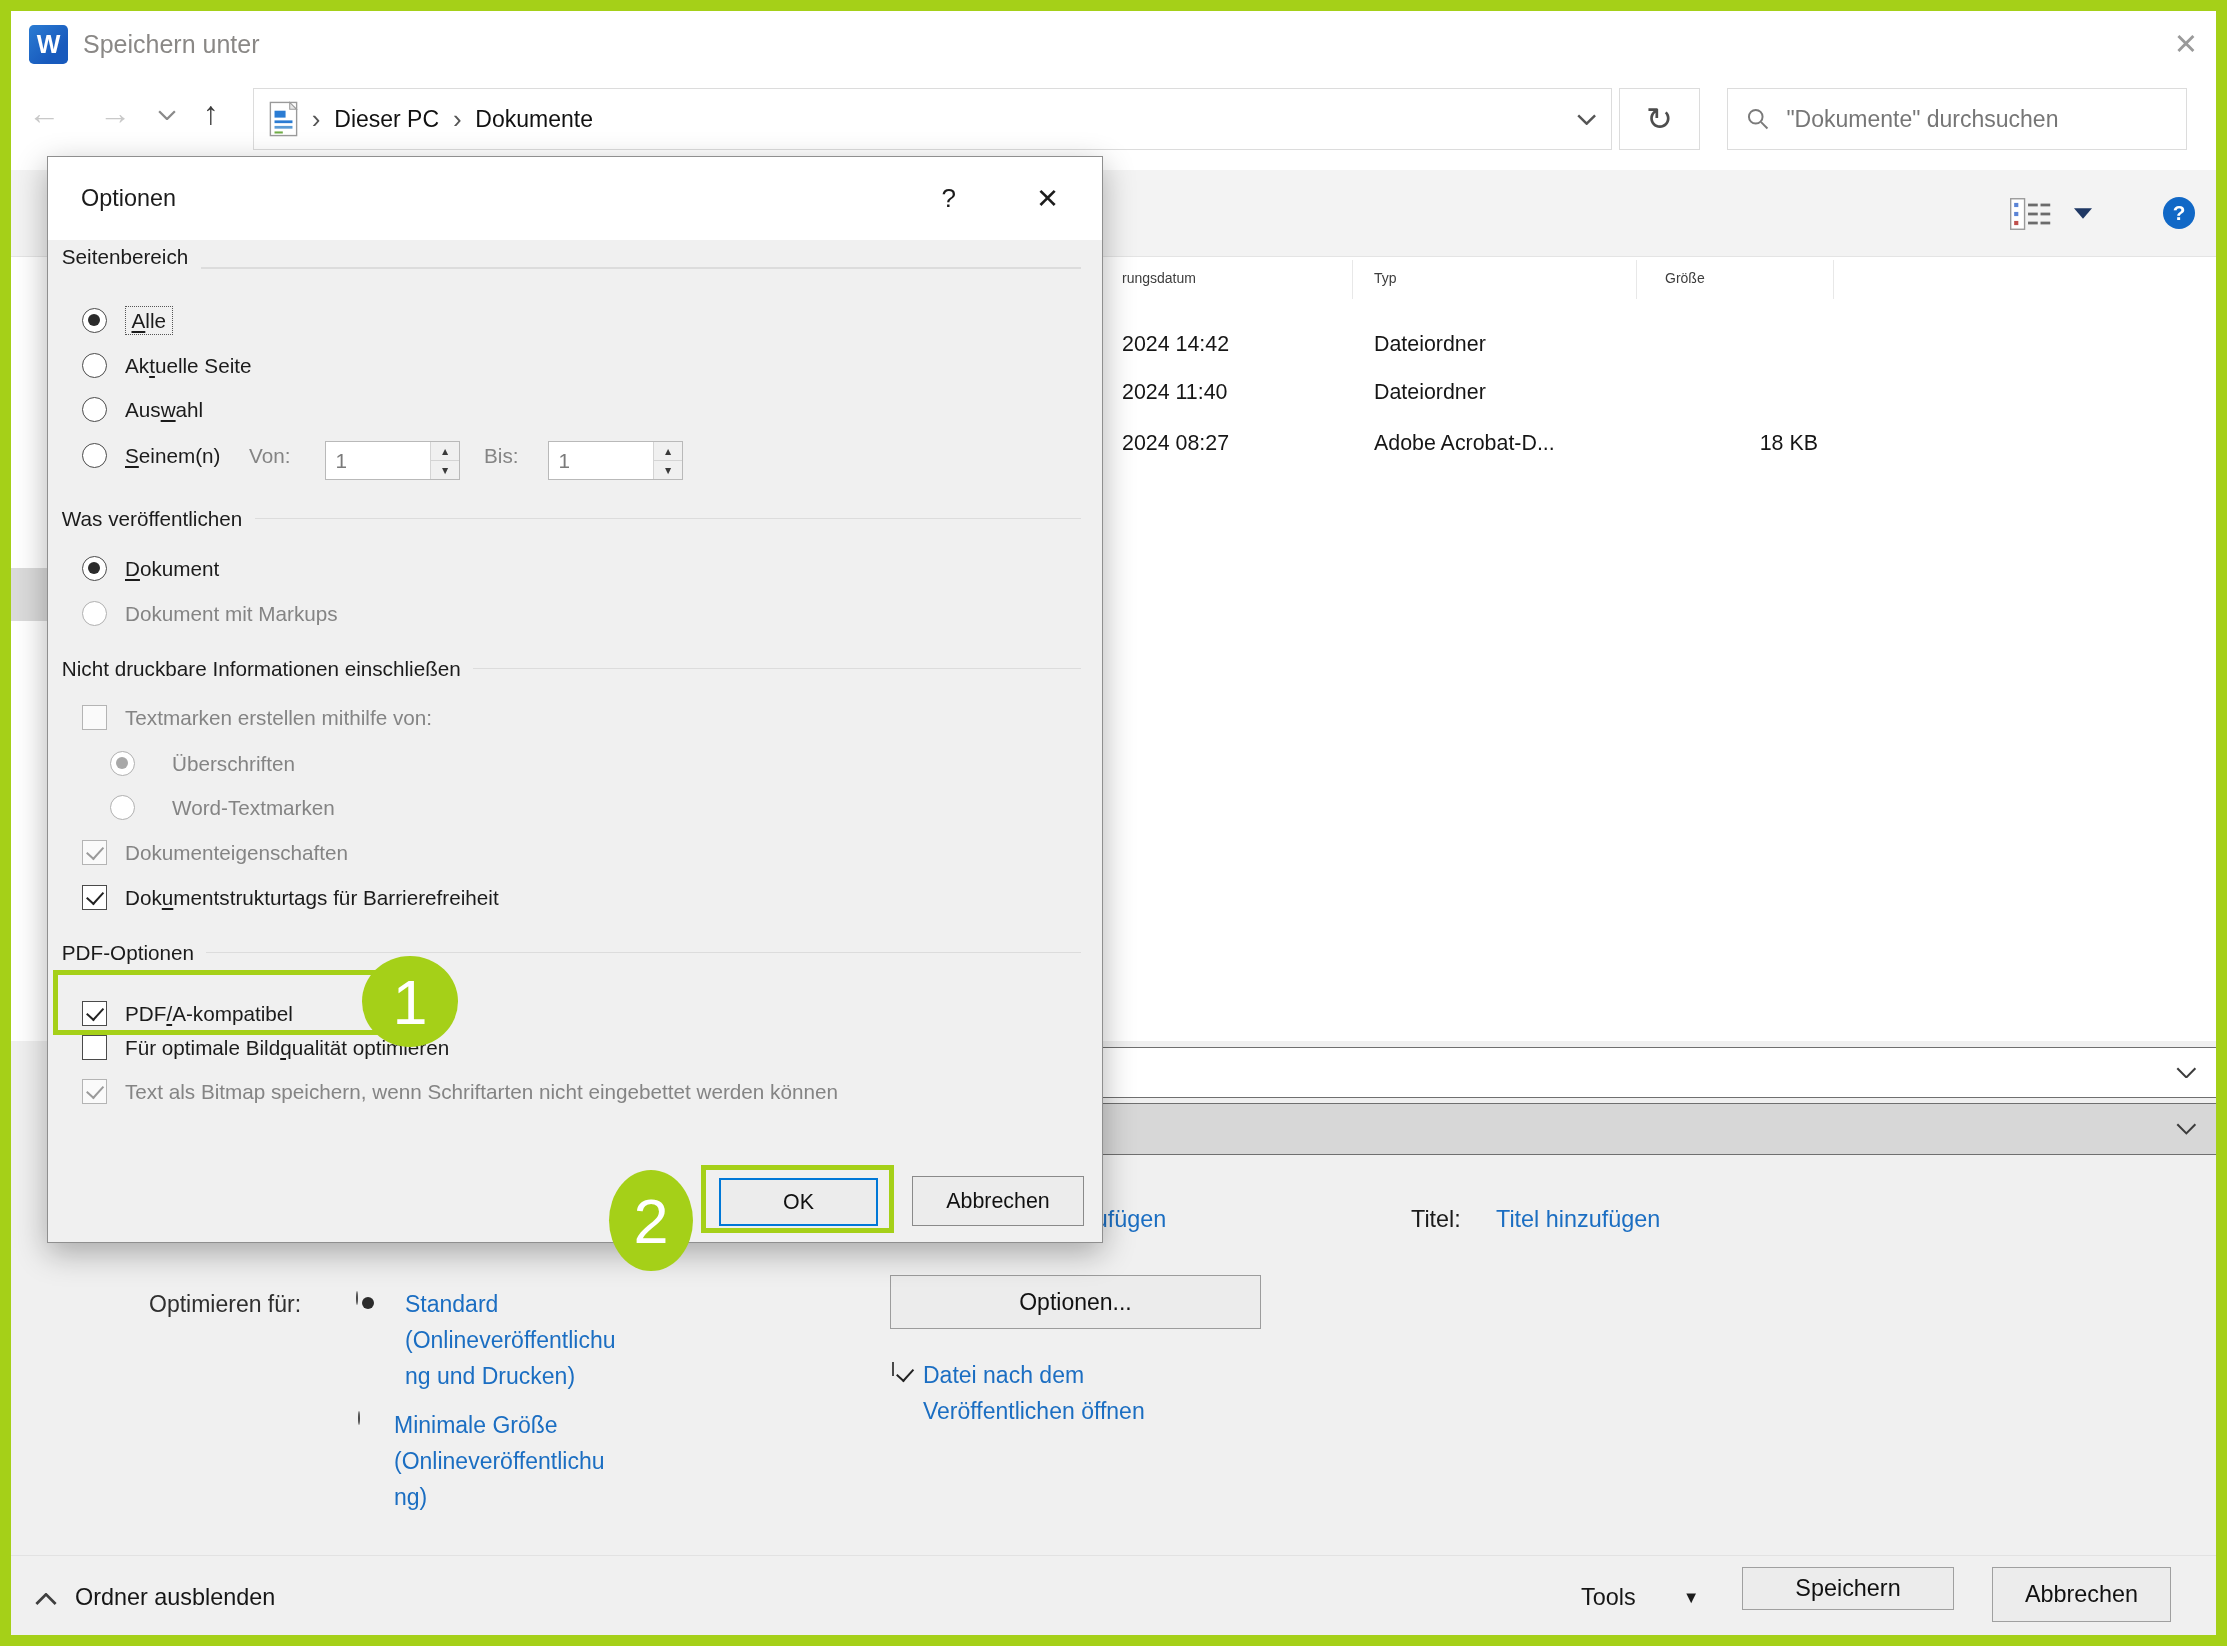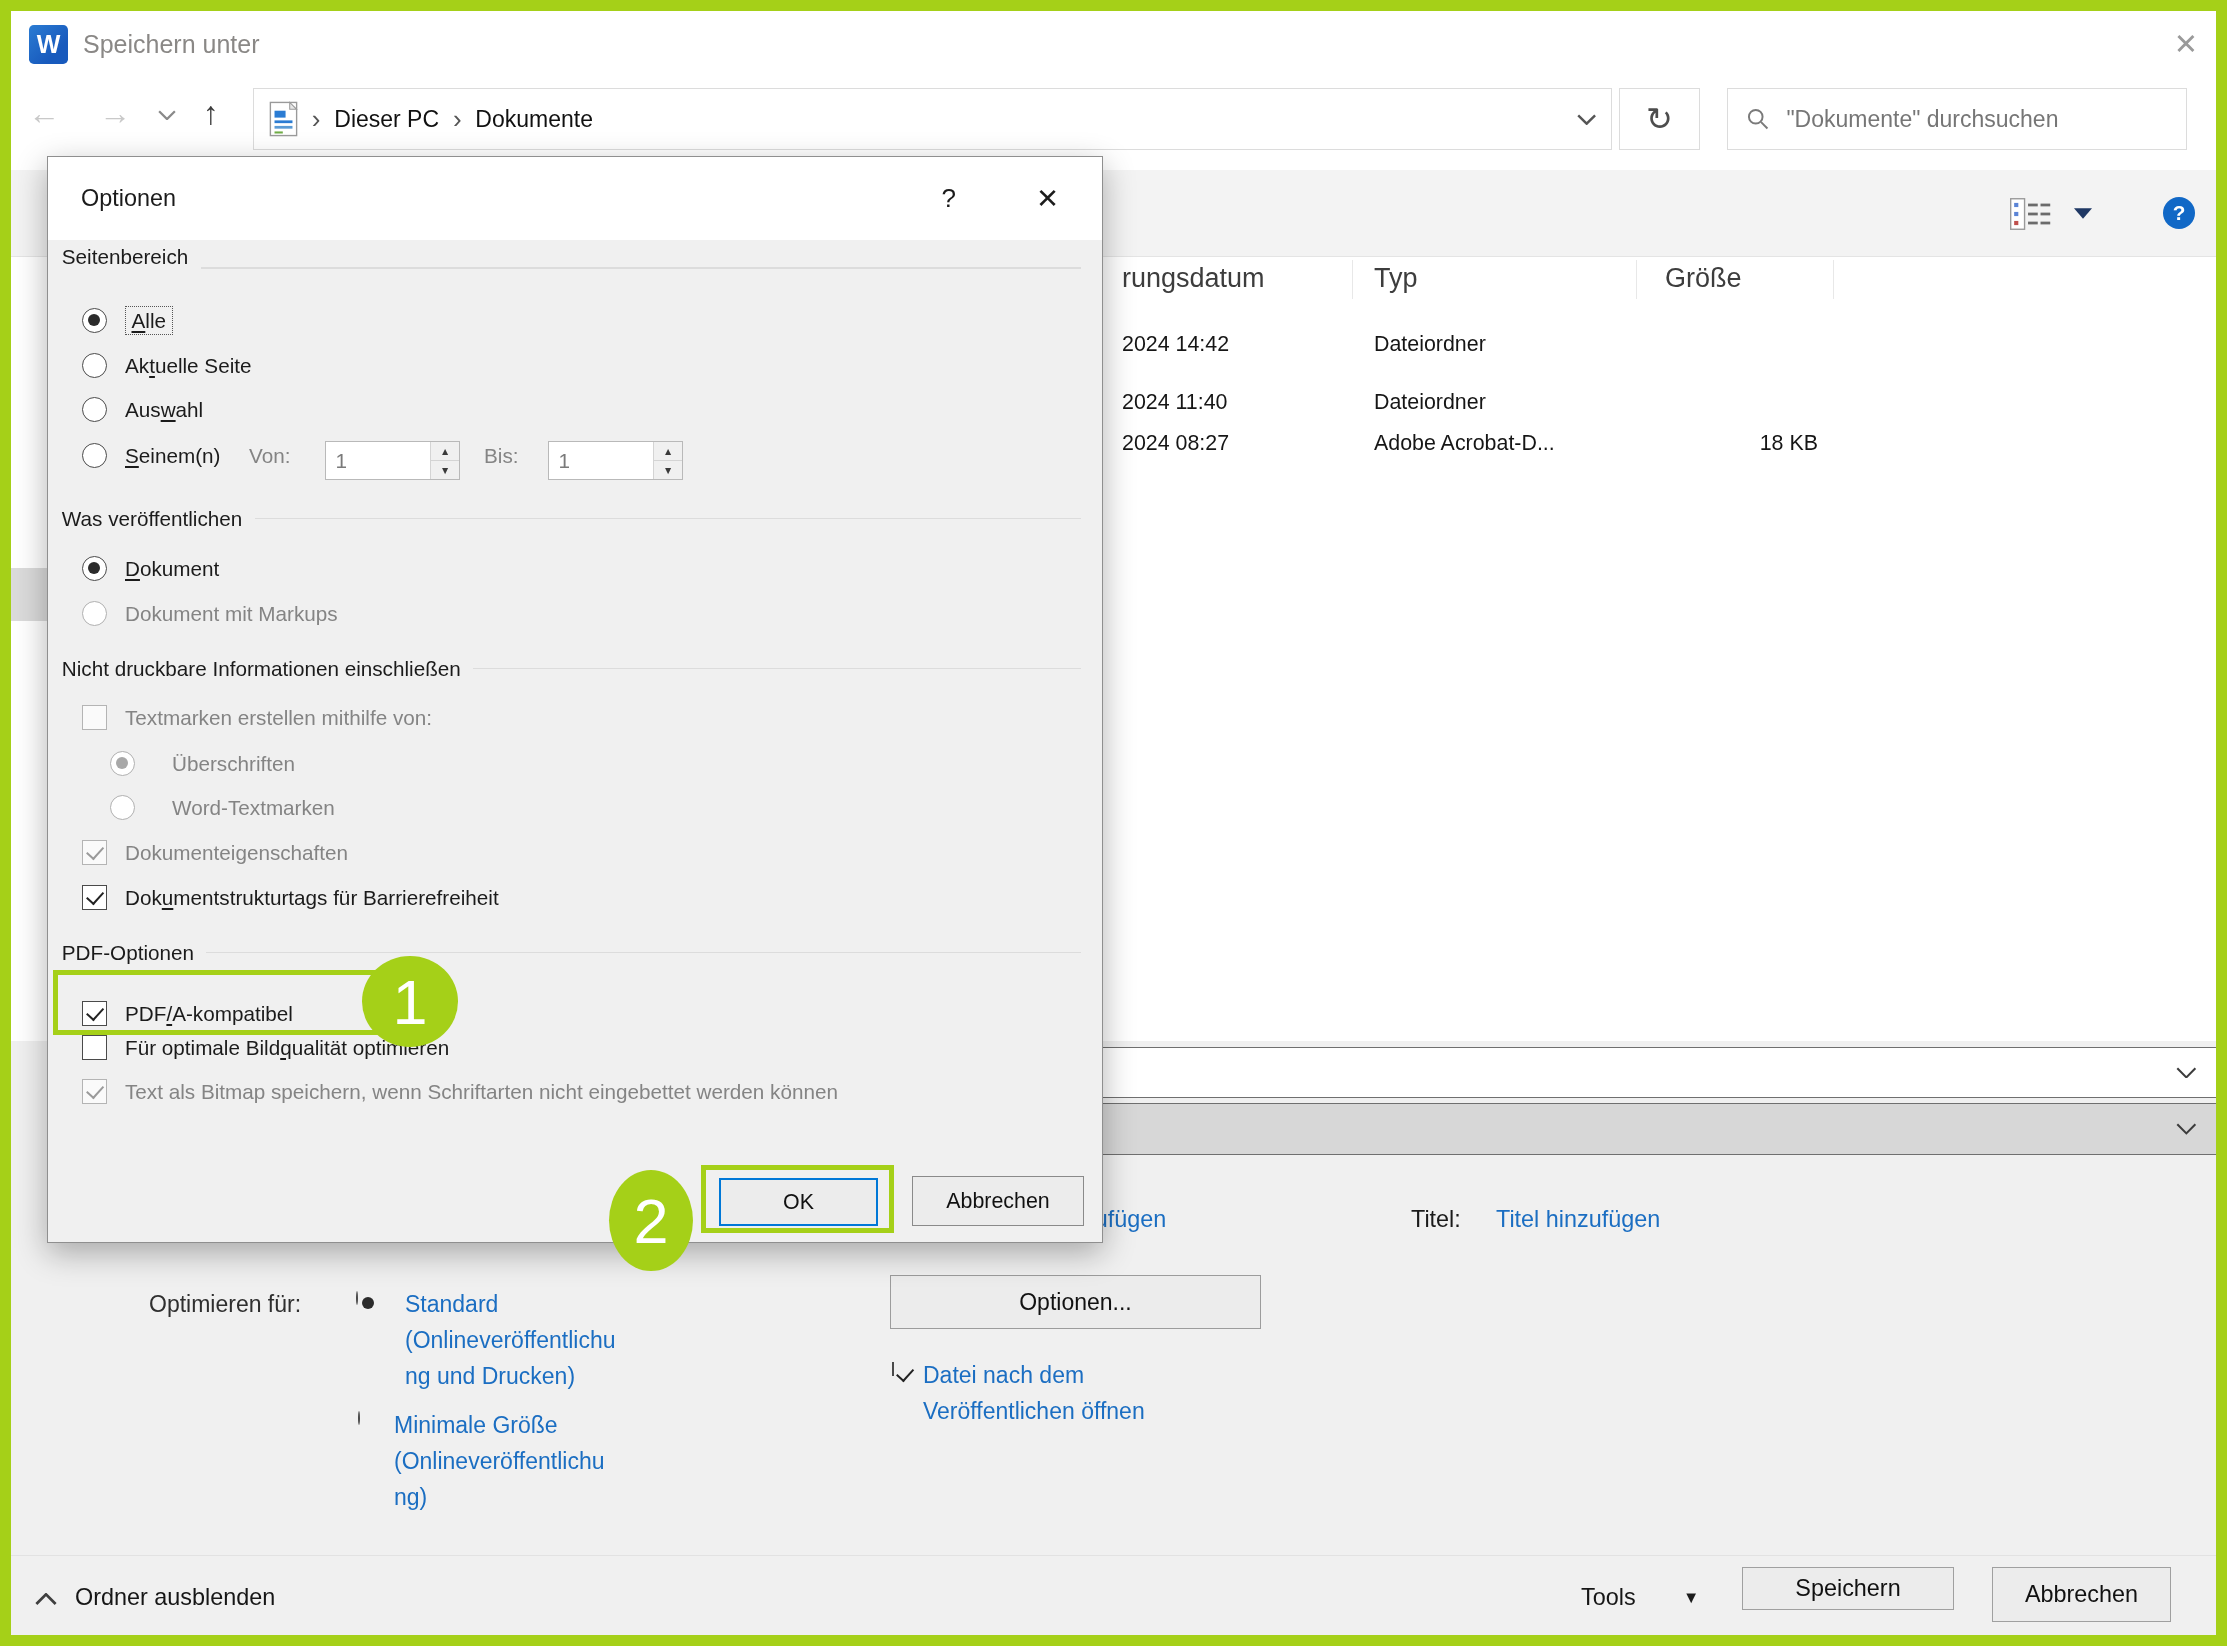--- a/index.html
+++ b/index.html
@@ -32,21 +32,21 @@
   .searchbox{position:absolute;left:1716px;top:77px;width:460px;height:62px;border:1.4px solid #dcdcdc;
              background:#fff;display:flex;align-items:center;padding:0 6.9px 0 18px;gap:15px;}
   .searchbox input{border:none;outline:none;flex:1;font-family:inherit;font-size:23px;color:#333;background:transparent;}
   .searchbox input::placeholder{color:#767676;opacity:1;}
 
   .command-band{position:absolute;left:0;top:159px;width:2205px;height:87px;background:#f3f3f3;
                 border-bottom:1.4px solid #e4e4e4;}
   .help-circle{position:absolute;left:2152px;top:186px;width:32px;height:32px;border-radius:50%;
                background:#1168c6;color:#fff;font-size:20.7px;font-weight:bold;display:flex;align-items:center;justify-content:center;}
 
-  .col-head{position:absolute;top:245px;height:44px;line-height:44px;font-size:27px;color:#3d3d3d;}
+  .col-head{position:absolute;top:245px;height:44px;line-height:44px;font-size:14px;color:#3d3d3d;}
   .col-sep{position:absolute;top:249px;width:1.4px;height:39px;background:#e8e8e8;}
   .file-row{position:absolute;left:0;width:2205px;height:39px;line-height:39px;font-size:21.4px;color:#161616;}
   .file-row .cell{position:absolute;top:0;}
   .size-cell{left:1675px;width:132px;text-align:right;}
 
   .nav-sliver{position:absolute;left:0;top:557px;width:36px;height:53px;background:#dbdbdb;}
 
   
   .bottom-pane{position:absolute;left:0;top:1030px;width:2205px;height:594px;background:#f0f0f0;}
   .combo{position:absolute;left:262px;width:1944px;border:1.4px solid #6f6f6f;display:flex;align-items:center;}
@@ -192,21 +192,21 @@
   <div class="col-sep" style="left:1341px;"></div>
   <div class="col-sep" style="left:1625px;"></div>
   <div class="col-sep" style="left:1822px;"></div>
 
   
   <div class="file-row" style="top:314px;">
     <span class="cell" style="left:1111px;">2024 14:42</span>
     <span class="cell" style="left:1363px;">Dateiordner</span>
     <span class="cell size-cell"></span>
   </div>
-  <div class="file-row" style="top:372px;padding-left:32px;">
+  <div class="file-row" style="top:362px;padding-left:32px;">
     <span class="cell" style="left:1111px;">2024 11:40</span>
     <span class="cell" style="left:1363px;">Dateiordner</span>
     <span class="cell size-cell"></span>
   </div>
   <div class="file-row" style="top:413px;">
     <span class="cell" style="left:1111px;">2024 08:27</span>
     <span class="cell" style="left:1363px;">Adobe Acrobat-D...</span>
     <span class="cell size-cell">18 KB</span>
   </div>
 

